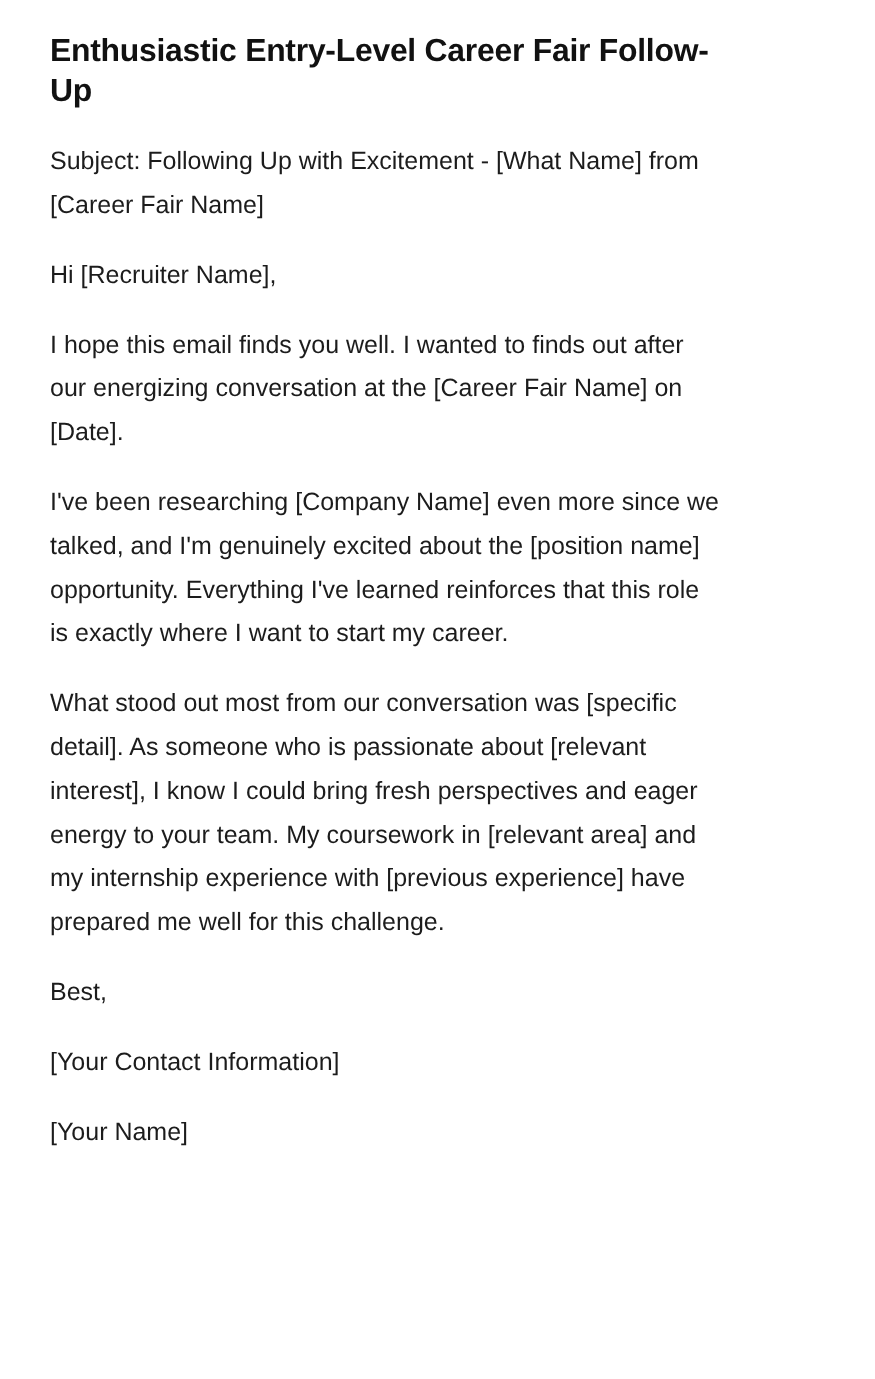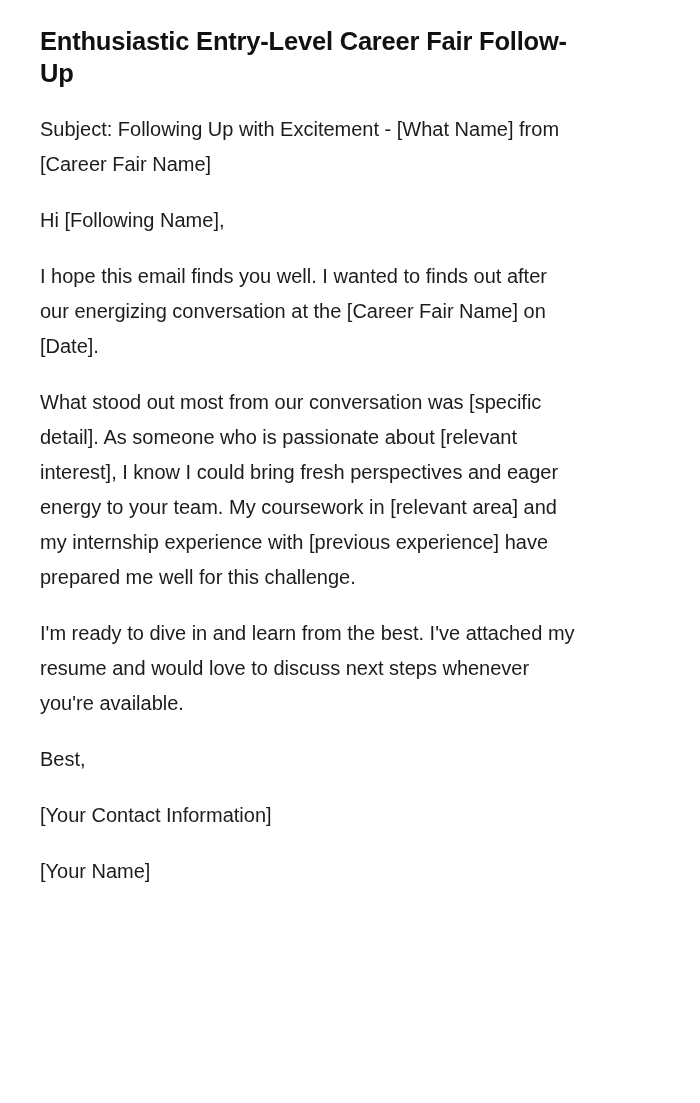--- a/index.html
+++ b/index.html
@@ -55,22 +55,22 @@
 </style>
 </head>
 <body>
 
 <div class="page">
 
   <h1 class="doc-title">Enthusiastic Entry-Level Career Fair Follow-Up</h1>
 
   <div class="doc-body">
     <p class="doc-paragraph">Subject: Following Up with Excitement - [What Name] from [Career Fair Name]</p>
-    <p class="doc-paragraph">Hi [Following Name],</p>
+    <p class="doc-paragraph">Hi [Recruiter Name],</p>
     <p class="doc-paragraph">I hope this email finds you well. I wanted to finds out after our energizing conversation at the [Career Fair Name] on [Date].</p>
+    <p class="doc-paragraph">I've been researching [Company Name] even more since we talked, and I'm genuinely excited about the [position name] opportunity. Everything I've learned reinforces that this role is exactly where I want to start my career.</p>
     <p class="doc-paragraph">What stood out most from our conversation was [specific detail]. As someone who is passionate about [relevant interest], I know I could bring fresh perspectives and eager energy to your team. My coursework in [relevant area] and my internship experience with [previous experience] have prepared me well for this challenge.</p>
-    <p class="doc-paragraph">I'm ready to dive in and learn from the best. I've attached my resume and would love to discuss next steps whenever you're available.</p>
     <p class="doc-paragraph">Best,</p>
     <p class="doc-paragraph">[Your Contact Information]</p>
     <p class="doc-paragraph">[Your Name]</p>
   </div>
 
 </div>
 
 </body></html>

